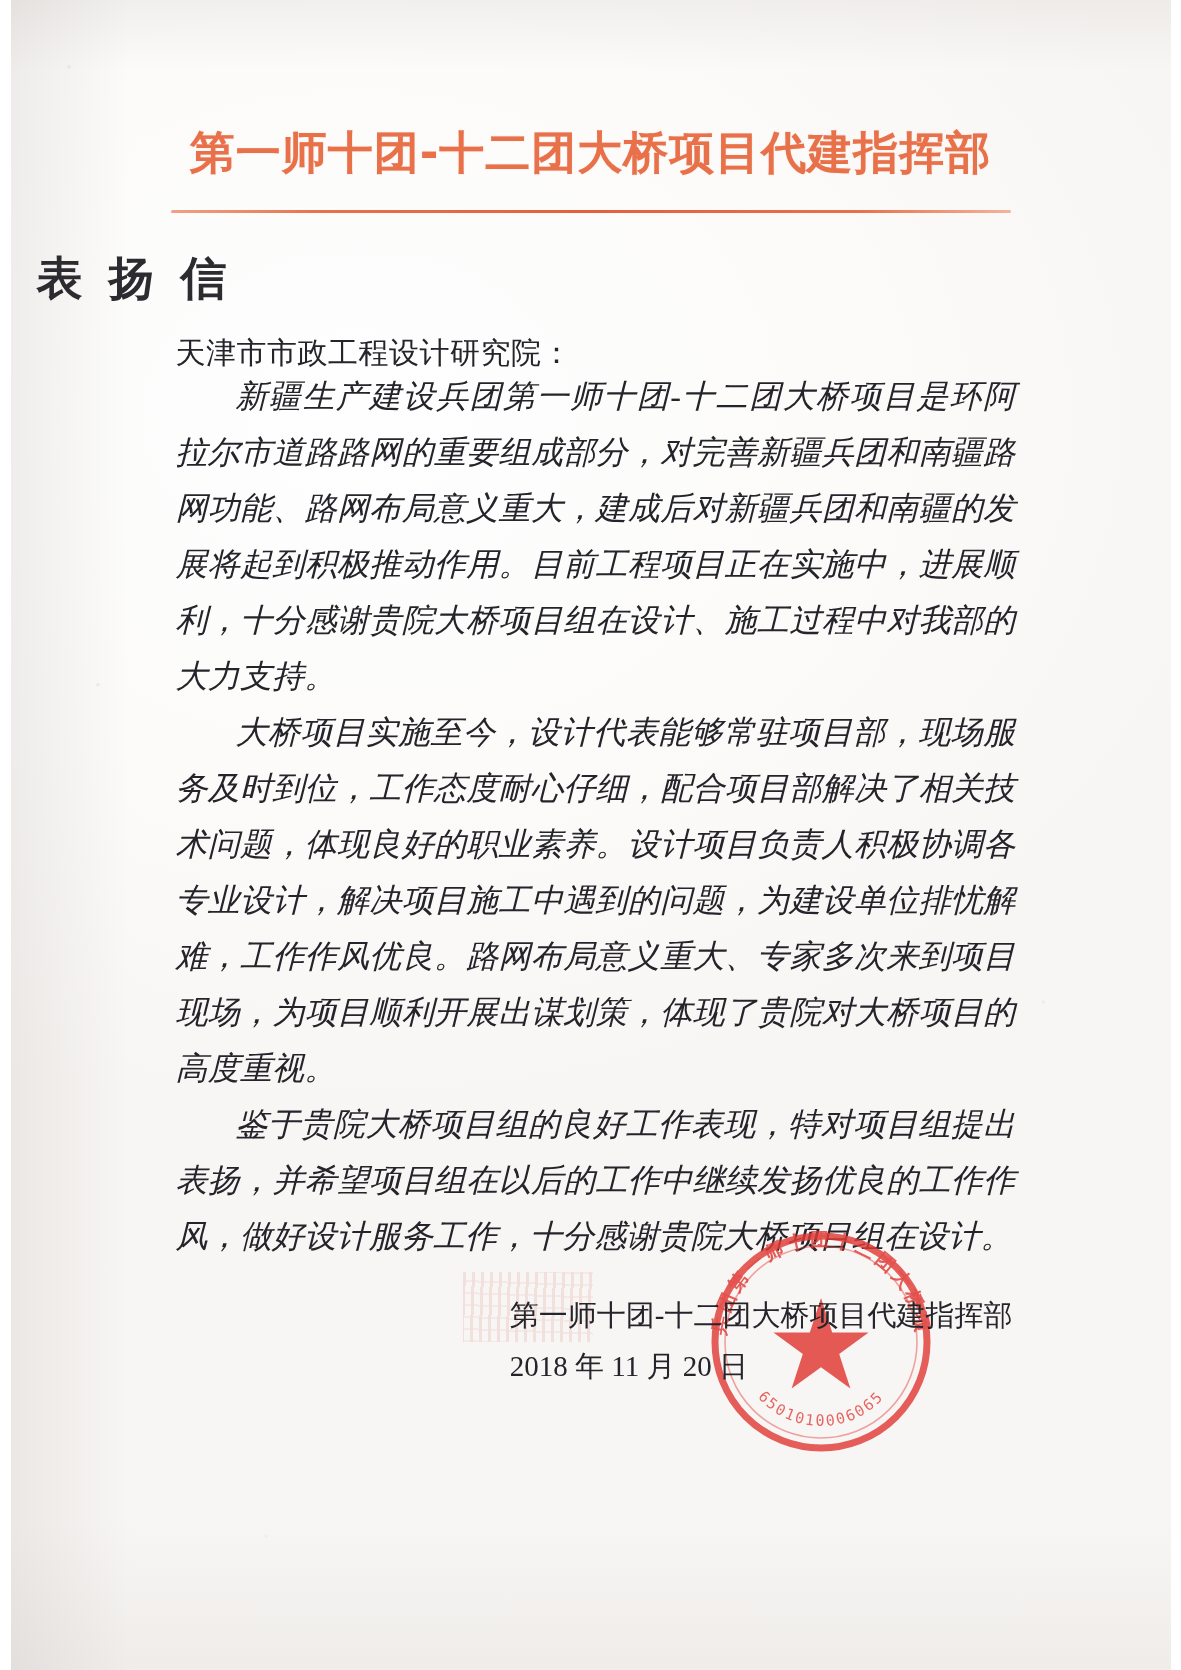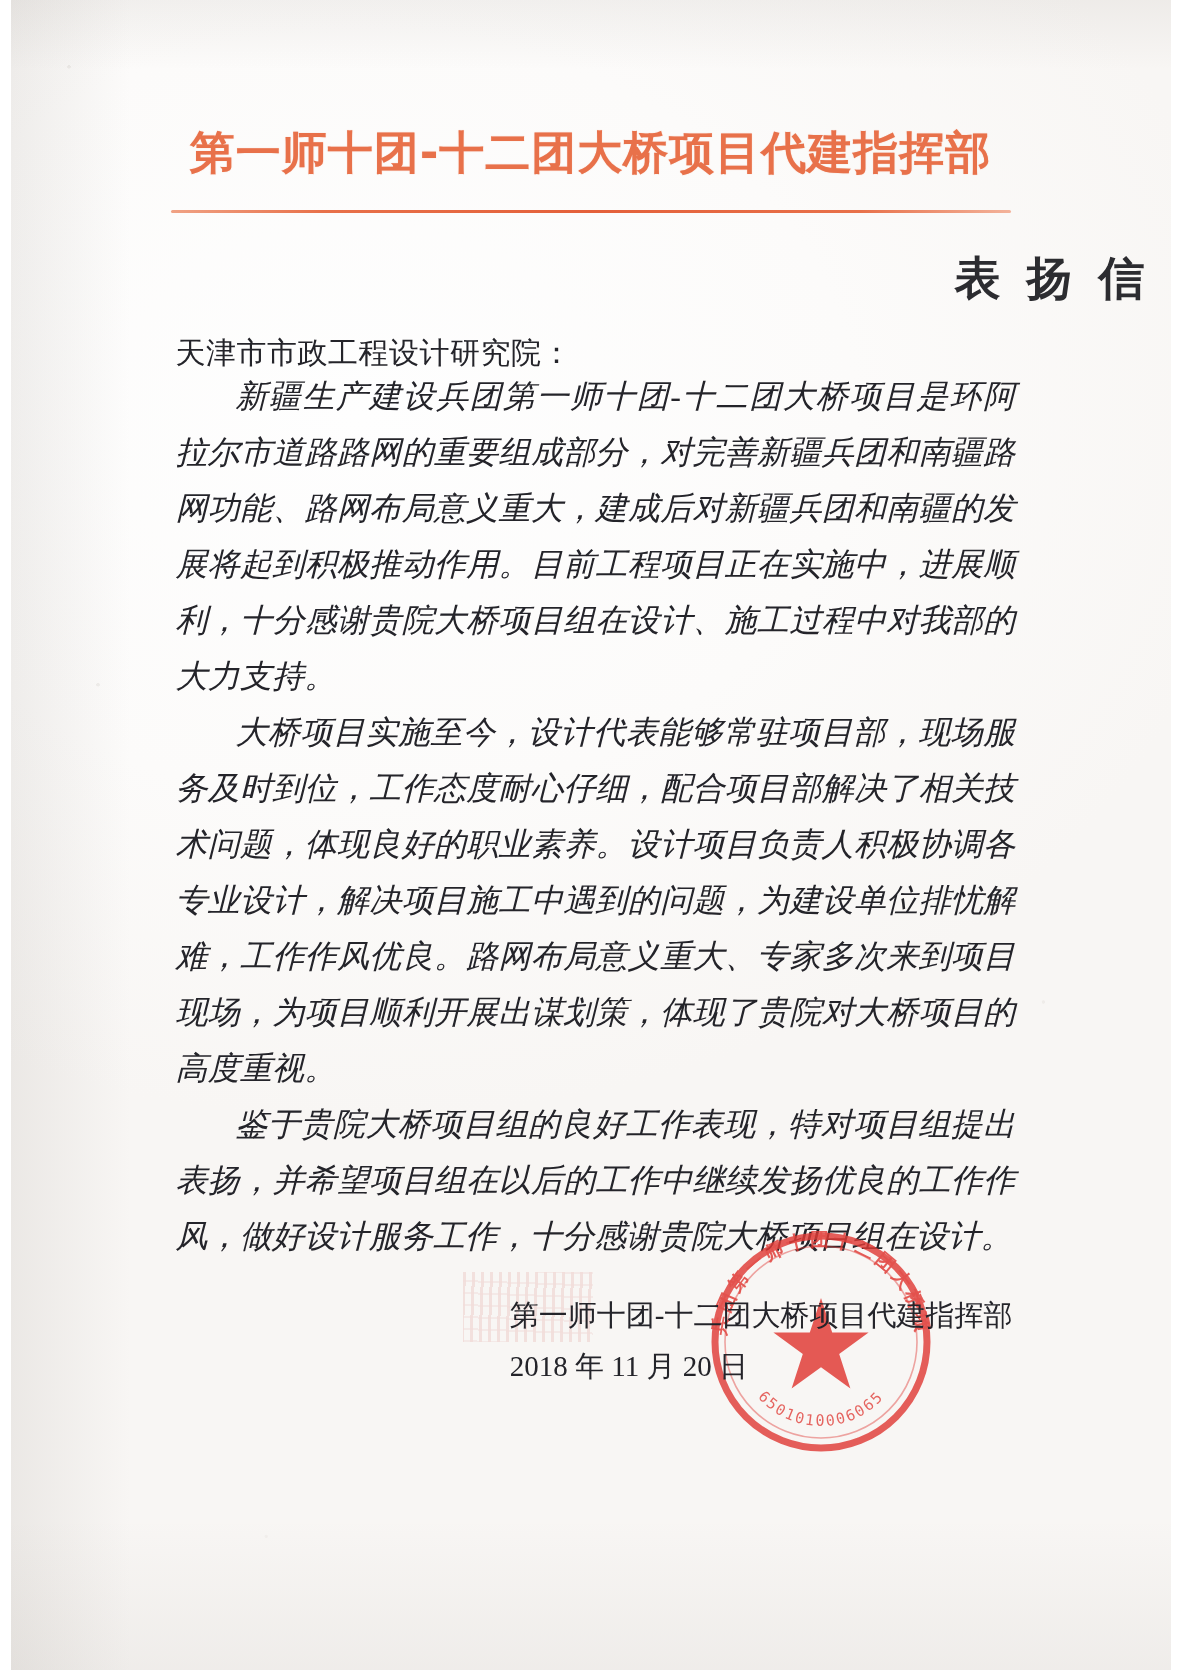--- a/index.html
+++ b/index.html
@@ -77,21 +77,21 @@
     top: 210px;
     height: 3px;
     background: linear-gradient(to right, #f0a285 0%, #e8714a 18%, #e4603a 50%, #e8714a 82%, #f3b39b 100%);
     border-radius: 2px;
   }
 
   .doc-heading {
     position: absolute;
     left: 0; right: 0;
     top: 248px;
-    text-align: right;
+    text-align: left;
     font-family: "DejaVu Sans", "Liberation Sans", sans-serif;
     font-weight: bold;
     font-size: 46px;
     color: #2c2c30;
     letter-spacing: 26px;
     text-indent: 26px;
   }
 
   .body-block {
     position: absolute;

